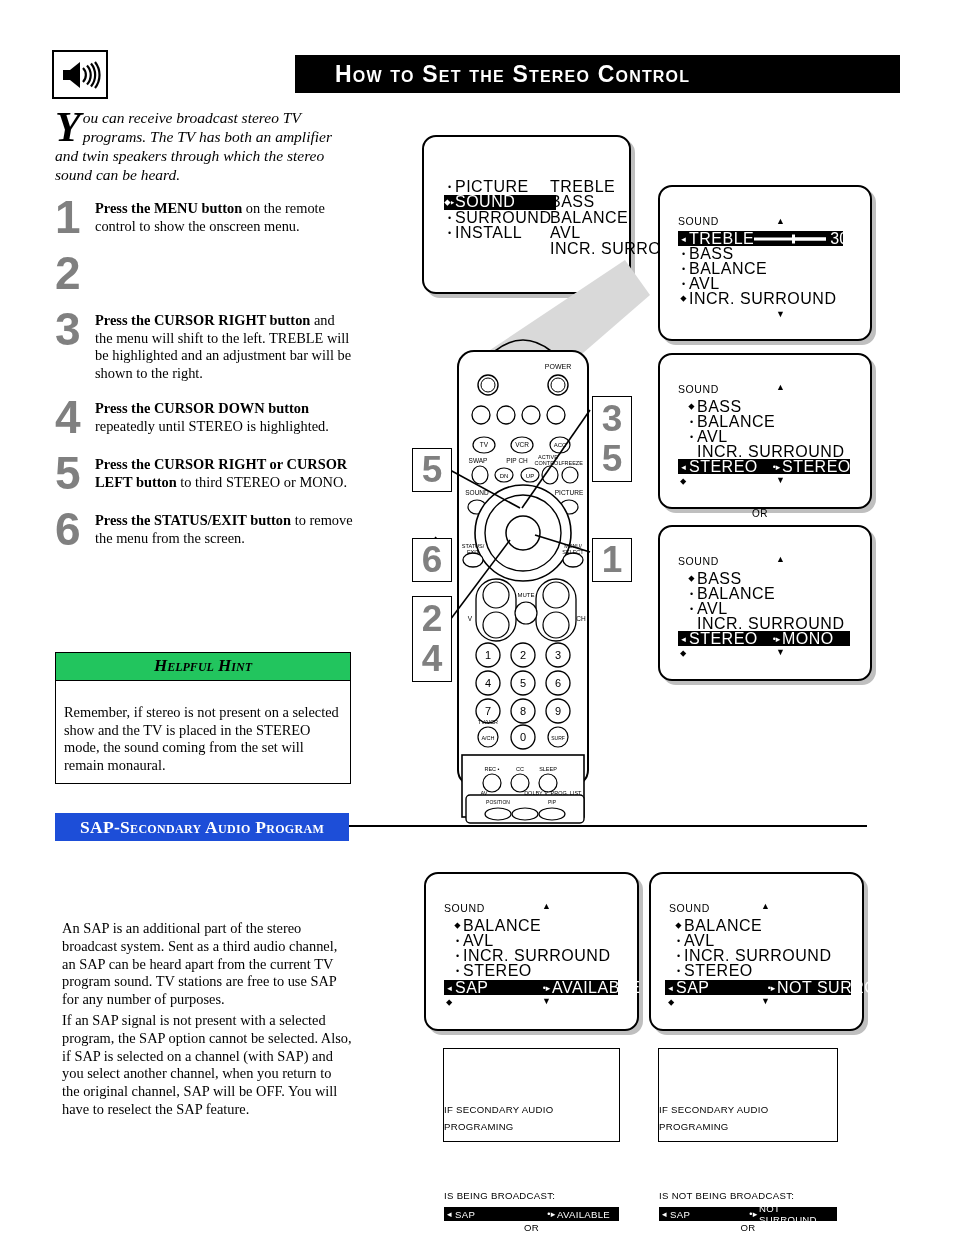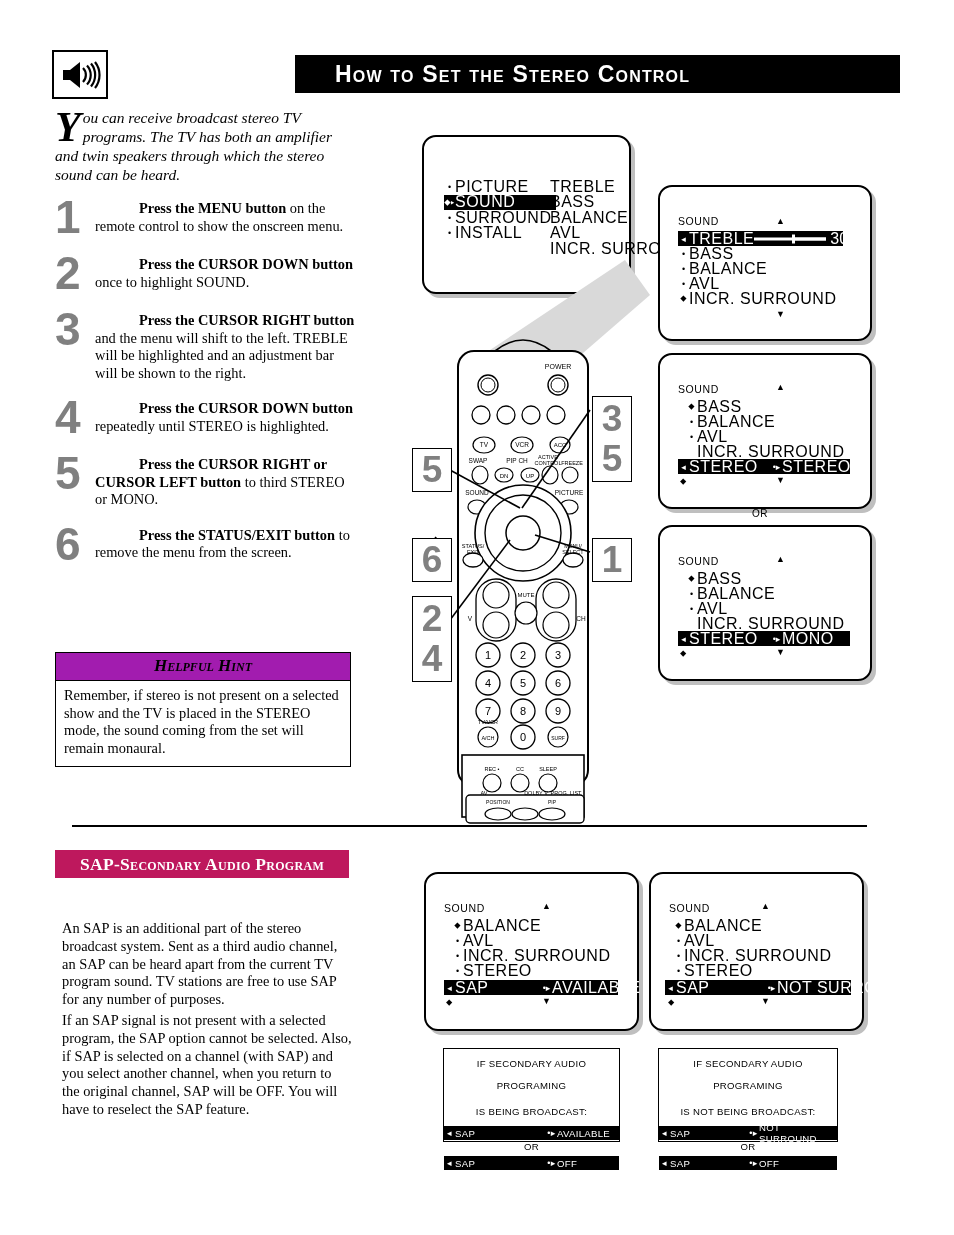--- a/index.html
+++ b/index.html
@@ -68,56 +68,56 @@
     font-size: 46px;
     line-height: 42px;
     text-align: left;
   }
   .step-text {
     flex: 1;
     font-size: 14.4px;
     line-height: 17.5px;
     padding-top: 4px;
   }
-  .step-text b { font-weight: bold; margin-left: 44px; }
+  .step-text b { font-weight: bold; }
 
   
   .hint-box {
     position: absolute; left: 55px; top: 652px;
     width: 294px;
     border: 1px solid #000;
     background: #fff;
   }
   .hint-title {
-    background: #a21caf;
+    background: #22c55e;
     border-bottom: 1px solid #000;
     text-align: center;
     font-weight: bold;
     font-style: italic;
     font-size: 17px;
     font-variant: small-caps;
     padding: 3px 0 4px 0;
   }
   .hint-body {
-    padding: 6px 8px 9px 8px;
+    padding: 23px 8px 9px 8px;
     font-size: 14.4px;
     line-height: 17.5px;
   }
 
   
   .divider {
     position: absolute; left: 72px; top: 825px;
     width: 795px; height: 2px; background: #000;
   }
 
   
   .sap-bar {
-    position: absolute; left: 55px; top: 850px;
+    position: absolute; left: 55px; top: 813px;
     width: 294px; height: 28px;
-    background: #be185d;
+    background: #1d4ed8;
     display: flex; align-items: center; justify-content: center;
   }
   .sap-bar-title {
     color: #fff;
     font-weight: bold;
     font-size: 17.5px;
     font-variant: small-caps;
     letter-spacing: .3px;
   }
   .sap-para {
@@ -190,21 +190,21 @@
   .note-box {
     position: absolute;
     border: 1.5px solid #000;
     background: #fff;
     font-family: "Liberation Sans", sans-serif;
     font-size: 9.6px;
     letter-spacing: .3px;
   }
   #note-a { left: 443px; top: 1048px; width: 175px; height: 92px; }
   #note-b { left: 658px; top: 1048px; width: 178px; height: 92px; }
-  .note-head { text-align: center; padding-top: 4px; line-height: 22px; }
+  .note-head { text-align: left; padding-top: 4px; line-height: 17px; margin-top: 48px; }
   .note-row {
     display: flex; align-items: center;
     height: 14px; margin: 3px 0 0 0;
   }
   .note-or { text-align: center; height: 13px; line-height: 13px; }
 
   
   .remote-wrap { position: absolute; left: 440px; top: 325px; width: 200px; height: 500px; }
 
   
@@ -253,21 +253,20 @@
     <span class="dropcap">Y</span><span>ou can receive broadcast stereo TV programs.  The TV has both an amplifier and twin speakers through which the stereo sound can be heard.</span>
   </div>
 
   <div class="steps">
     <div class="step">
       <div class="step-num">1</div>
       <div class="step-text"><b>Press the MENU button</b><span> on the remote control to show the onscreen menu.</span></div>
     </div>
     <div class="step">
       <div class="step-num">2</div>
-      <div class="step-text"><b>Press the CURSOR DOWN button</b><span> once to highlight SOUND.</span></div>
     </div>
     <div class="step">
       <div class="step-num">3</div>
       <div class="step-text"><b>Press the CURSOR RIGHT button</b><span> and the menu will shift to the left. TREBLE will be highlighted and an adjustment bar will be shown to the right.</span></div>
     </div>
     <div class="step">
       <div class="step-num">4</div>
       <div class="step-text"><b>Press the CURSOR DOWN button</b><span> repeatedly until STEREO is highlighted.</span></div>
     </div>
     <div class="step">

